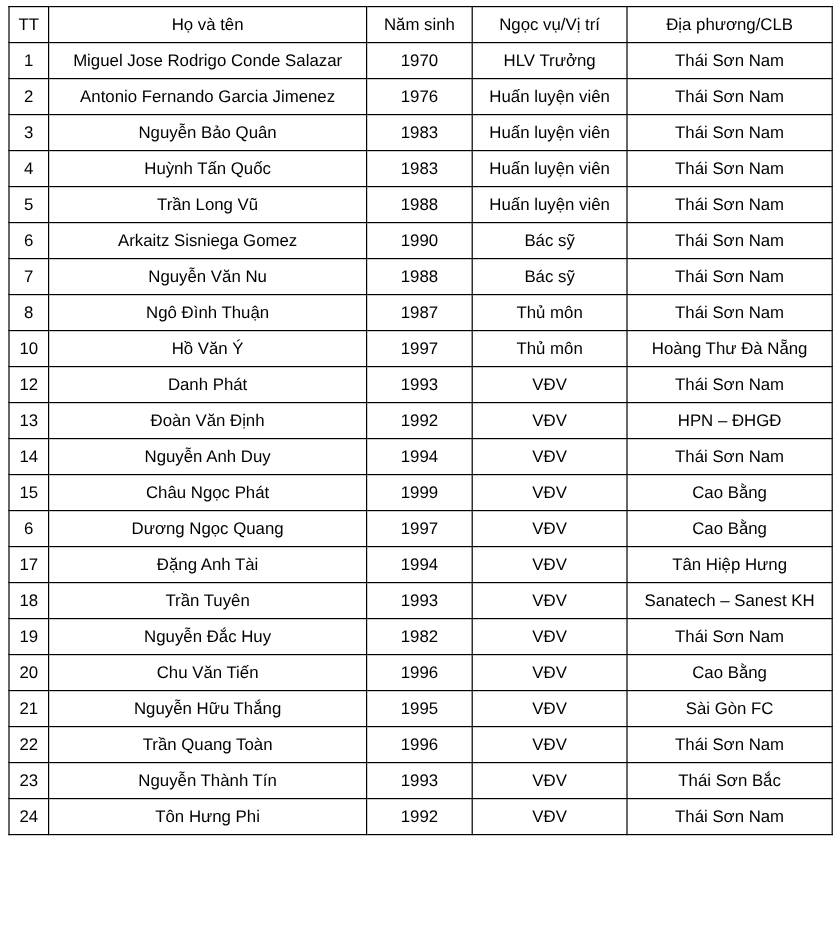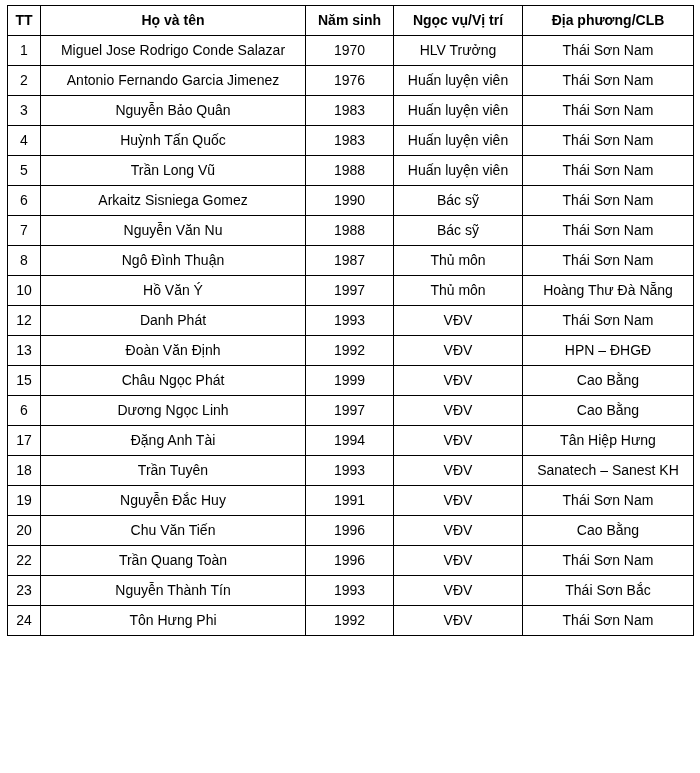--- a/index.html
+++ b/index.html
@@ -22,21 +22,21 @@
     height: 30px;
     text-align: center;
     vertical-align: middle;
     font-size: 14px;
     line-height: 1.15;
     padding: 1px 2px;
     overflow: hidden;
     white-space: nowrap;
   }
   table.roster th {
-    font-weight: bold;
+    font-weight: normal;
   }
   col.c-tt    { width: 33px;  }
   col.c-name  { width: 265px; }
   col.c-year  { width: 88px;  }
   col.c-pos   { width: 129px; }
   col.c-club  { width: 171px; }
 </style>
 </head>
 <body>
 
@@ -129,29 +129,36 @@
         <td>Thái Sơn Nam</td>
       </tr>
       <tr>
         <td>13</td>
         <td>Đoàn Văn Định</td>
         <td>1992</td>
         <td>VĐV</td>
         <td>HPN – ĐHGĐ</td>
       </tr>
       <tr>
+        <td>14</td>
+        <td>Nguyễn Anh Duy</td>
+        <td>1994</td>
+        <td>VĐV</td>
+        <td>Thái Sơn Nam</td>
+      </tr>
+      <tr>
         <td>15</td>
         <td>Châu Ngọc Phát</td>
         <td>1999</td>
         <td>VĐV</td>
         <td>Cao Bằng</td>
       </tr>
       <tr>
         <td>6</td>
-        <td>Dương Ngọc Linh</td>
+        <td>Dương Ngọc Quang</td>
         <td>1997</td>
         <td>VĐV</td>
         <td>Cao Bằng</td>
       </tr>
       <tr>
         <td>17</td>
         <td>Đặng Anh Tài</td>
         <td>1994</td>
         <td>VĐV</td>
         <td>Tân Hiệp Hưng</td>
@@ -159,30 +166,37 @@
       <tr>
         <td>18</td>
         <td>Trần Tuyên</td>
         <td>1993</td>
         <td>VĐV</td>
         <td>Sanatech – Sanest KH</td>
       </tr>
       <tr>
         <td>19</td>
         <td>Nguyễn Đắc Huy</td>
-        <td>1991</td>
+        <td>1982</td>
         <td>VĐV</td>
         <td>Thái Sơn Nam</td>
       </tr>
       <tr>
         <td>20</td>
         <td>Chu Văn Tiến</td>
         <td>1996</td>
         <td>VĐV</td>
         <td>Cao Bằng</td>
+      </tr>
+      <tr>
+        <td>21</td>
+        <td>Nguyễn Hữu Thắng</td>
+        <td>1995</td>
+        <td>VĐV</td>
+        <td>Sài Gòn FC</td>
       </tr>
       <tr>
         <td>22</td>
         <td>Trần Quang Toàn</td>
         <td>1996</td>
         <td>VĐV</td>
         <td>Thái Sơn Nam</td>
       </tr>
       <tr>
         <td>23</td>

